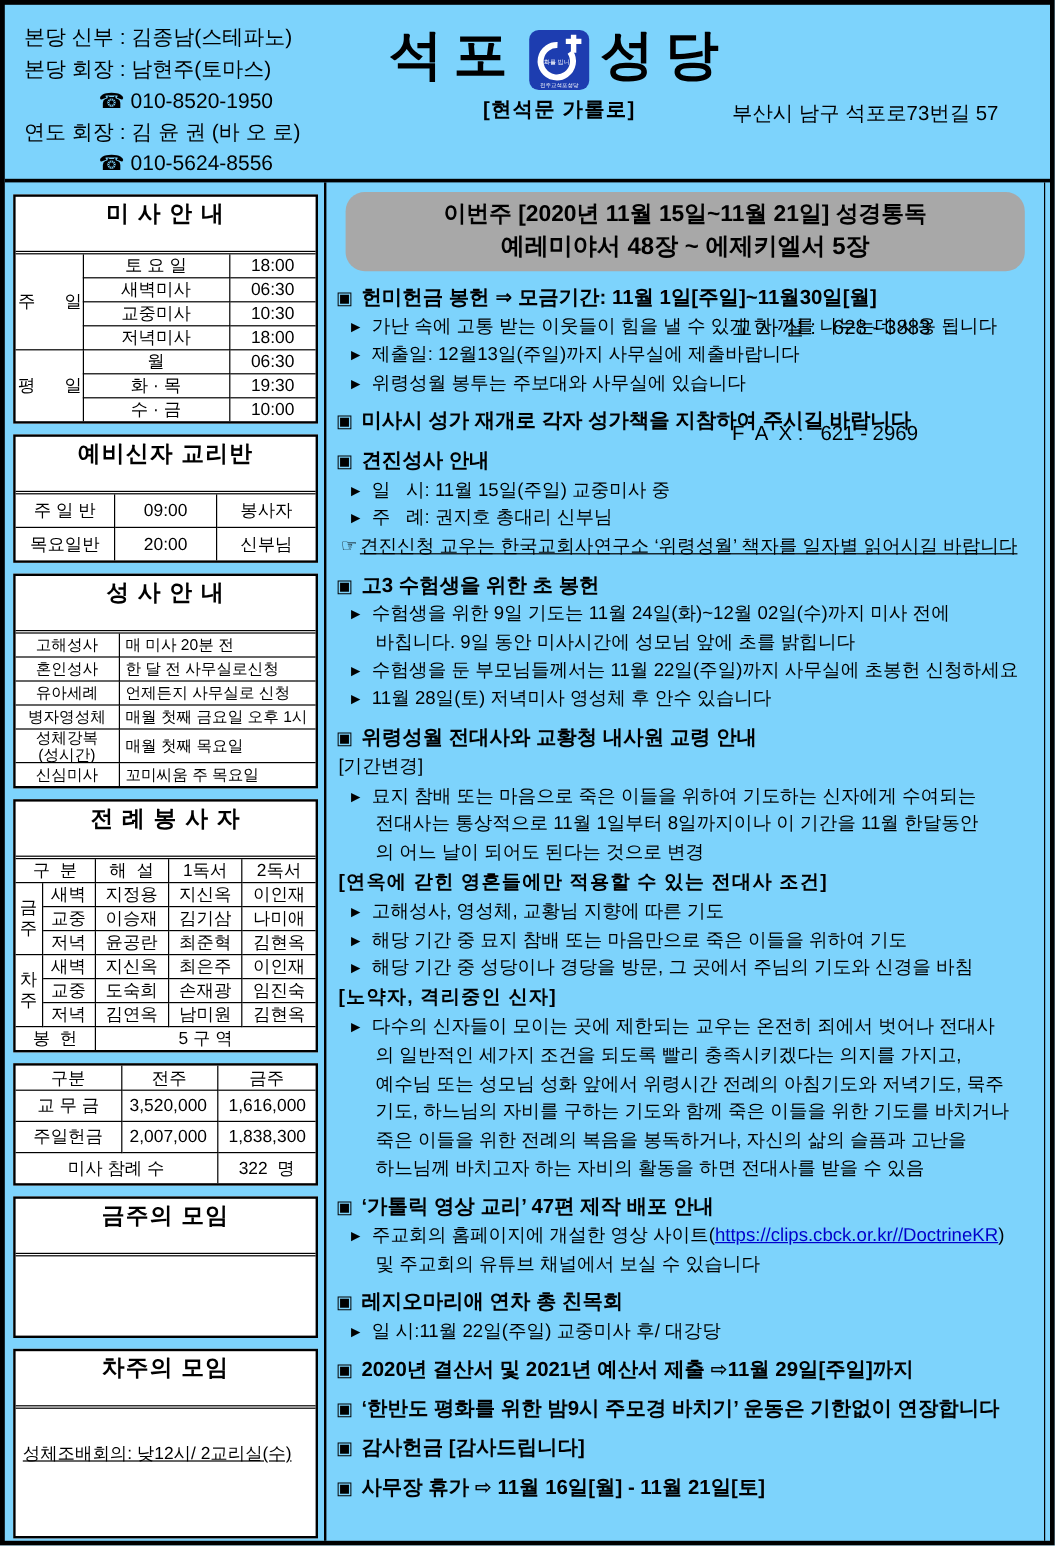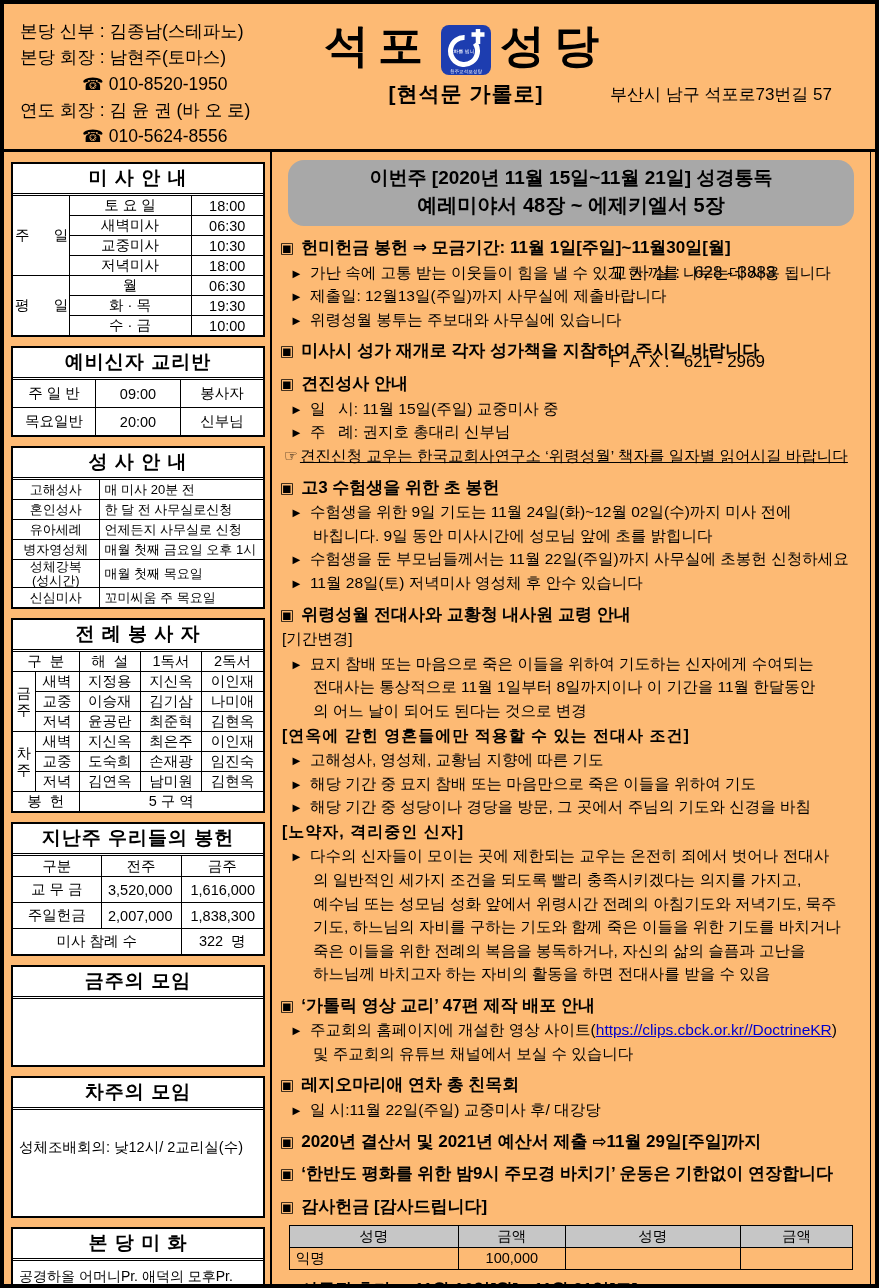--- a/index.html
+++ b/index.html
@@ -1,54 +1,54 @@
 <!DOCTYPE html>
 <html><head>
 <meta charset="utf-8">
 <style>
   html,body{margin:0;padding:0;background:#e8e8e8;}
   .page{
-    width:879px;height:1288px;box-sizing:border-box;background:#fdba74;
+    width:879px;height:1288px;box-sizing:border-box;background:#7dd3fc;
     border:4px solid #000;margin:0 auto;overflow:hidden;
     font-family:"Liberation Sans","DejaVu Sans",sans-serif;color:#000;
   }
   
   header{display:flex;height:148px;border-bottom:3px solid #000;box-sizing:border-box;}
   .h-left{flex:0 0 302px;padding:14px 0 0 16px;font-size:17.5px;line-height:1.5;}
   .h-left .row{white-space:pre;}
   .h-left .indent{padding-left:62px;display:flex;gap:5px;}
   .h-center{flex:1;text-align:center;padding-top:12px;}
   .title-row{display:flex;align-items:flex-end;justify-content:center;gap:8px;}
   .title-row .big{font-size:45px;font-weight:bold;letter-spacing:9px;}
-  .subtitle{font-size:21px;font-weight:bold;margin-top:4px;letter-spacing:1px;}
+  .subtitle{font-size:17px;font-weight:bold;margin-top:4px;letter-spacing:1px;}
   .h-right{flex:0 0 255px;padding:16px 10px 0 0;font-size:17px;line-height:1.75;white-space:pre;}
   
   .body{display:flex;height:1133px;box-sizing:border-box;}
   .col-left{flex:0 0 266px;padding-top:10px;overflow:hidden;}
   .col-right{flex:1;border-left:2px solid #000;border-right:1px solid #000;margin-right:4px;
              padding:4px 8px 0 8px;overflow:hidden;}
   
   .box{border:2px solid #000;margin:0 5px 9px 7px;background:#fff;}
-  .bt{font-weight:bold;text-align:center;font-size:19px;padding:1px 0 2px;
+  .bt{font-weight:bold;text-align:center;font-size:19px;padding:1px 0 18px;
       border-bottom:3px double #000;letter-spacing:1px;}
   .tbl{width:100%;border-collapse:collapse;font-size:14.5px;table-layout:fixed;border:hidden;}
   .tbl td,.tbl th{border:1px solid #000;text-align:center;padding:0 2px;height:19px;
                   overflow:hidden;font-weight:normal;}
   .tbl .pre{white-space:pre;}
   .tbl .vert{width:20px;word-break:break-all;line-height:1.15;}
   .tbl .num{text-align:right;padding-right:8px;}
   .tbl .lft{text-align:left;padding-left:5px;}
   .cat td{height:27px;}
   .sac{font-size:13px;}
   .sac .two{line-height:1.05;}
   .off td{height:25px;}
   .off th{height:20px;}
   .srv td,.srv th{height:19px;}
   .empty-body{min-height:58px;font-size:14.5px;padding:4px 6px;}
-  .meet-body{min-height:78px;font-size:14.5px;padding:28px 16px 0 6px;}
+  .meet-body{min-height:78px;font-size:14.5px;padding:28px 16px 0 6px;text-decoration:underline;}
   .free-lines{padding:5px 4px 6px 6px;font-size:14px;line-height:1.55;}
   
   .banner{background:#a8a8a8;border-radius:16px;text-align:center;
           padding:5px 0 7px;margin:4px 8px 10px;}
   .banner .b1{font-size:19px;font-weight:bold;}
   .banner .b2{font-size:20px;font-weight:bold;margin-top:1px;}
   .sec{margin:8px 0 2px;}
   .sec-h{display:flex;gap:7px;font-size:17px;font-weight:bold;line-height:1.45;align-items:baseline;}
   .sec-h .sq{font-size:15px;}
   .line{display:flex;gap:7px;font-size:15.5px;line-height:1.52;padding-left:10px;align-items:baseline;}
@@ -274,21 +274,20 @@
           </tr>
           <tr>
             <td colspan="2" class="pre">봉  헌</td>
             <td colspan="3" class="pre">5 구 역</td>
           </tr>
         </tbody>
           </table>
       </section>
 
       <section class="box">
-        <div class="bt">지난주 우리들의 봉헌</div>
         <table class="tbl off">
           <colgroup>
               <col style="width:88px">
               <col style="width:80px">
               <col>
             </colgroup>
           <tbody>
               <tr>
             <th>구분</th>
             <th>전주</th>
@@ -478,42 +477,20 @@
           <span class="sq">▣</span>
           <span>‘한반도 평화를 위한 밤9시 주모경 바치기’ 운동은 기한없이 연장합니다</span>
         </div>
       </section>
 
       <section class="sec">
         <div class="sec-h">
           <span class="sq">▣</span>
           <span>감사헌금 [감사드립니다]</span>
         </div>
-        <table class="ttbl">
-          <colgroup>
-              <col style="width:30%">
-              <col style="width:19%">
-              <col style="width:31%">
-              <col style="width:20%">
-            </colgroup>
-          <tbody>
-              <tr>
-            <th>성명</th>
-            <th>금액</th>
-            <th>성명</th>
-            <th>금액</th>
-          </tr>
-          <tr>
-            <td class="nm">익명</td>
-            <td>100,000</td>
-            <td class="nm"></td>
-            <td></td>
-          </tr>
-        </tbody>
-          </table>
       </section>
 
       <section class="sec">
         <div class="sec-h">
           <span class="sq">▣</span>
           <span>사무장 휴가 ⇨ 11월 16일[월] - 11월 21일[토]</span>
         </div>
       </section>
 
     </main>

